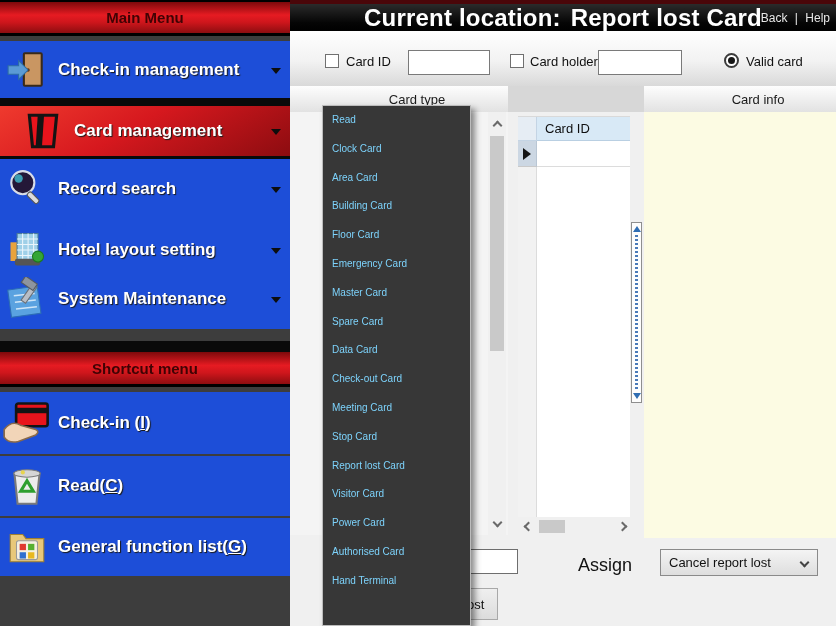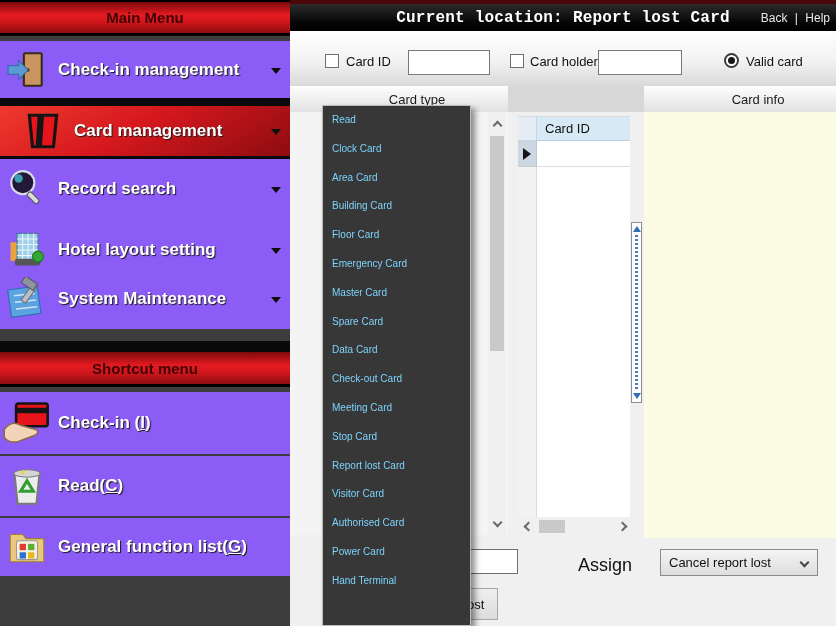--- a/index.html
+++ b/index.html
@@ -8,37 +8,37 @@
   #app { position:relative; width:836px; height:626px; overflow:hidden; background:#f0f0f0; }
 
   
   #sidebar { position:absolute; left:0; top:0; width:290px; height:626px; background:#3d3d3d; }
   .sb-header { position:absolute; left:0; width:290px; height:36px;
     background:linear-gradient(180deg,#7d090b 0%,#e61b22 42%,#cf161c 65%,#8d0d10 100%);
     border-top:2px solid #000; border-bottom:3px solid #000;
     display:flex; align-items:center; justify-content:center;
     color:#400304; font-weight:bold; font-size:15px; }
   .side-item { position:absolute; left:0; width:290px; display:flex; align-items:center;
-    color:#fff; font-weight:bold; font-size:17px; cursor:pointer; background:#8b5cf6; }
+    color:#fff; font-weight:bold; font-size:17px; cursor:pointer; background:#1d4ed8; }
   .side-item .ic { width:54px; display:flex; align-items:center; justify-content:center; flex:none; }
   .side-item .lbl { margin-left:4px; text-shadow:1px 1px 1px #1a1a1a; }
   .side-item .drop-arrow { position:absolute; right:9px; top:50%; margin-top:-2px;
     width:0; height:0; border-left:5px solid transparent; border-right:5px solid transparent;
     border-top:6px solid #0d0d0d; }
   .side-item.active { background:linear-gradient(150deg,#ef3a2e 0%,#d6181e 45%,#8c0c10 100%);
     border-top:3px solid #0a0a0a; border-bottom:3px solid #0a0a0a; }
   .black-gap { position:absolute; left:0; width:290px; background:#0a0a0a; }
   .shortcut-item { font-size:17px; }
   .shortcut-item .key { text-decoration:underline; }
 
   
   #titlebar { position:absolute; left:290px; top:0; width:546px; height:31px;
     background:linear-gradient(180deg,#2b2b2b 0%,#050505 70%,#000 100%);
     border-top:4px solid #4a0609; display:flex; align-items:center; justify-content:center; }
-  #titlebar .title { color:#fff; font-weight:bold; font-size:16px; letter-spacing:.2px;font-family:Liberation Mono, monospace; }
+  #titlebar .title { color:#fff; font-weight:bold; font-size:24px; letter-spacing:.2px; }
   #titlebar .title .page { margin-left:10px; }
   #titlebar .links { position:absolute; right:6px; top:7px; color:#e8e8e8; font-size:12px; }
   #titlebar .links span { cursor:pointer; }
   #titlebar .links .sep { margin:0 4px; cursor:default; }
 
   
   #filterbar { position:absolute; left:290px; top:31px; width:546px; height:55px;
     background:linear-gradient(180deg,#ffffff 0%,#f2f2f2 55%,#d9d9d9 100%); }
   .checkbox { position:absolute; width:14px; height:14px; background:#fff; border:1px solid #707070; cursor:pointer; }
   .flabel { position:absolute; font-size:13px; color:#111; }
@@ -317,18 +317,18 @@
     <div class="menu-item">Floor Card</div>
     <div class="menu-item">Emergency Card</div>
     <div class="menu-item">Master Card</div>
     <div class="menu-item">Spare Card</div>
     <div class="menu-item">Data Card</div>
     <div class="menu-item">Check-out Card</div>
     <div class="menu-item">Meeting Card</div>
     <div class="menu-item">Stop Card</div>
     <div class="menu-item">Report lost Card</div>
     <div class="menu-item">Visitor Card</div>
+    <div class="menu-item">Power Card</div>
     <div class="menu-item">Authorised Card</div>
-    <div class="menu-item">Power Card</div>
     <div class="menu-item">Hand Terminal</div>
   </div>
 
 </div>
 
 </body></html>

